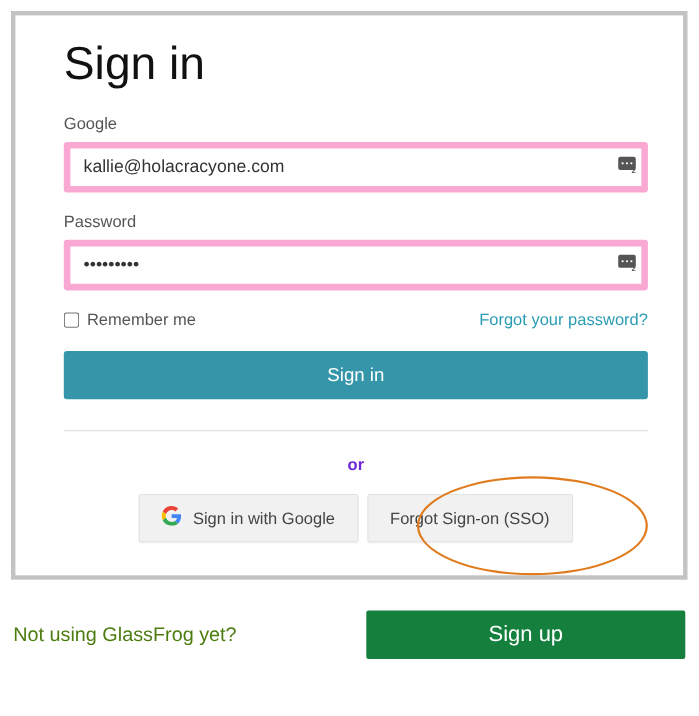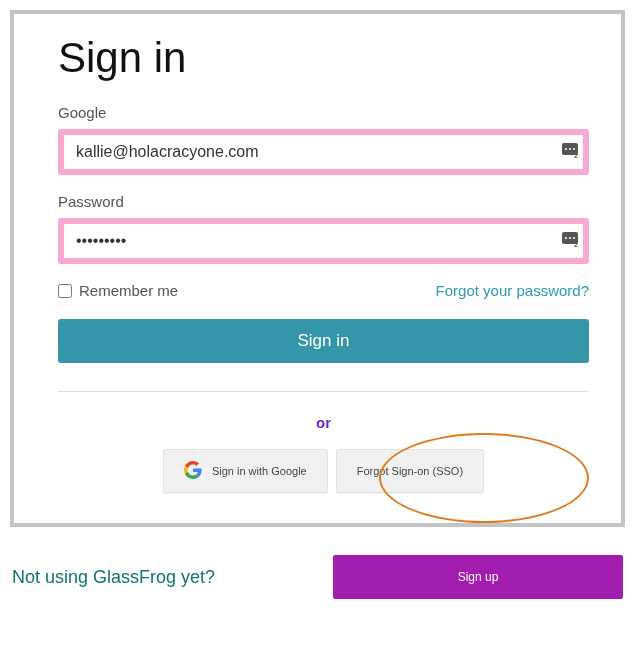--- a/index.html
+++ b/index.html
@@ -94,21 +94,21 @@
     justify-content: center;
     gap: 8px;
   }
   .sso-btn {
     height: 44px;
     padding: 0 20px;
     background: #f1f1f1;
     border: 1px solid #e3e3e3;
     border-radius: 2px;
     color: #444;
-    font-size: 11px;
+    font-size: 15px;
     display: inline-flex;
     align-items: center;
     gap: 10px;
     cursor: pointer;
     box-shadow: 0 1px 0 rgba(0,0,0,0.05);
   }
   .highlight-ellipse {
     position: absolute;
     width: 210px;
     height: 90px;
@@ -119,30 +119,30 @@
     bottom: 0px;
   }
   .footer {
     display: flex;
     justify-content: space-between;
     align-items: center;
     padding: 0 2px;
   }
   .footer-text {
     font-size: 18px;
-    color: #0f766e;
+    color: #4d7c0f;
   }
   .signup-btn {
     width: 290px;
     height: 44px;
-    background: #a21caf;
+    background: #15803d;
     color: #fff;
     border: none;
     border-radius: 2px;
-    font-size: 12px;
+    font-size: 20px;
     cursor: pointer;
   }
 </style>
 </head>
 <body>
 
 <div class="card">
 
   <h1 class="title">Sign in</h1>
 

